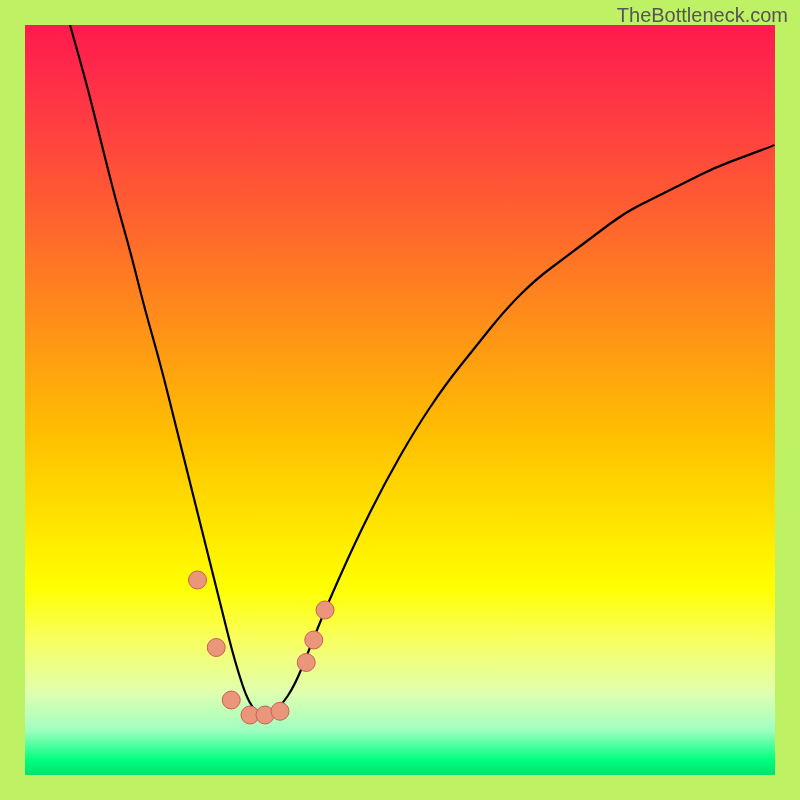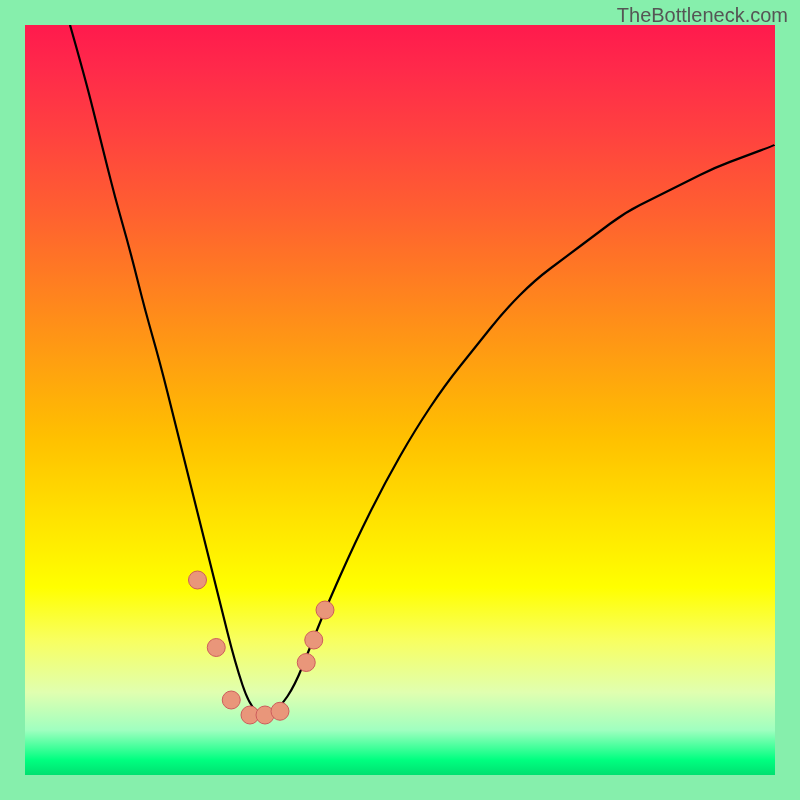--- a/index.html
+++ b/index.html
@@ -1,21 +1,21 @@
 <!DOCTYPE html>
 <html><head>
 <meta charset="utf-8">
 <style>
   * { margin: 0; padding: 0; box-sizing: border-box; }
   html, body { width: 800px; height: 800px; overflow: hidden; background: #000; }
   .chart-container {
     position: relative;
     width: 800px;
     height: 800px;
-    background: #86efac;
+    background: #bef264;
   }
   .plot-area {
     position: absolute;
     left: 25px;
     top: 25px;
     width: 750px;
     height: 750px;
     background: linear-gradient(to bottom,
       #ff1a4d 0%,
       #ff2a4a 6%,

